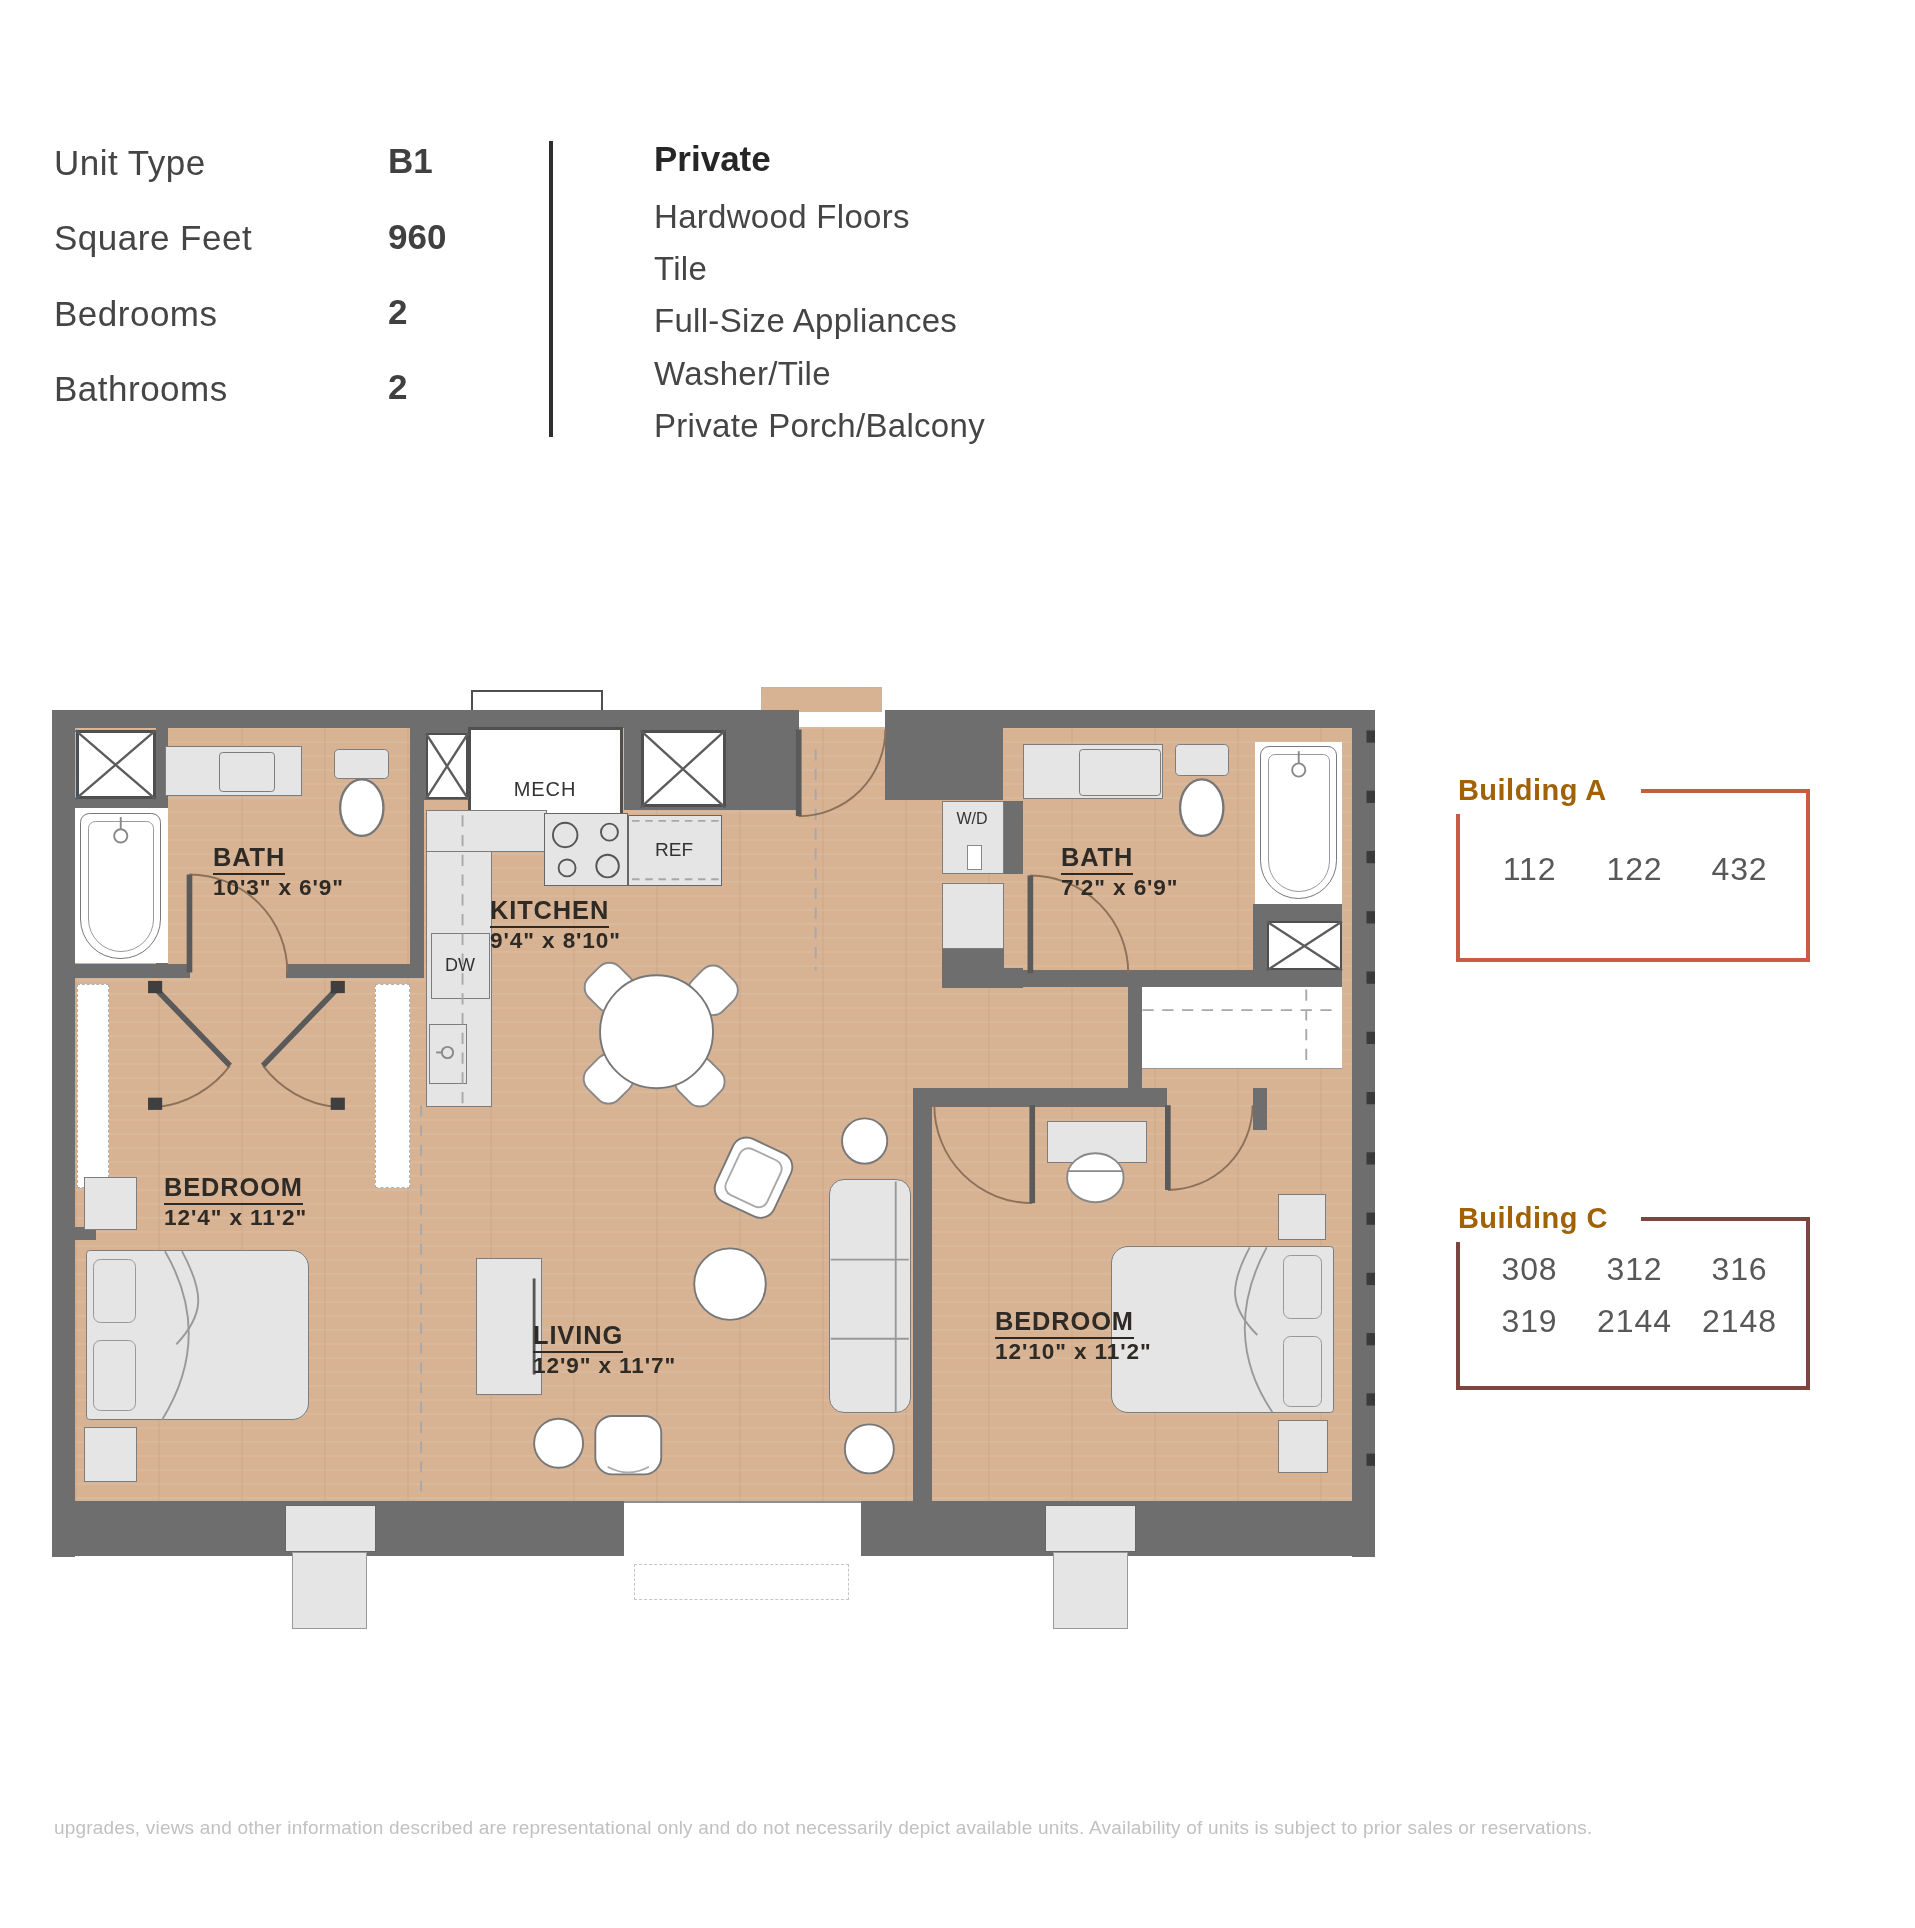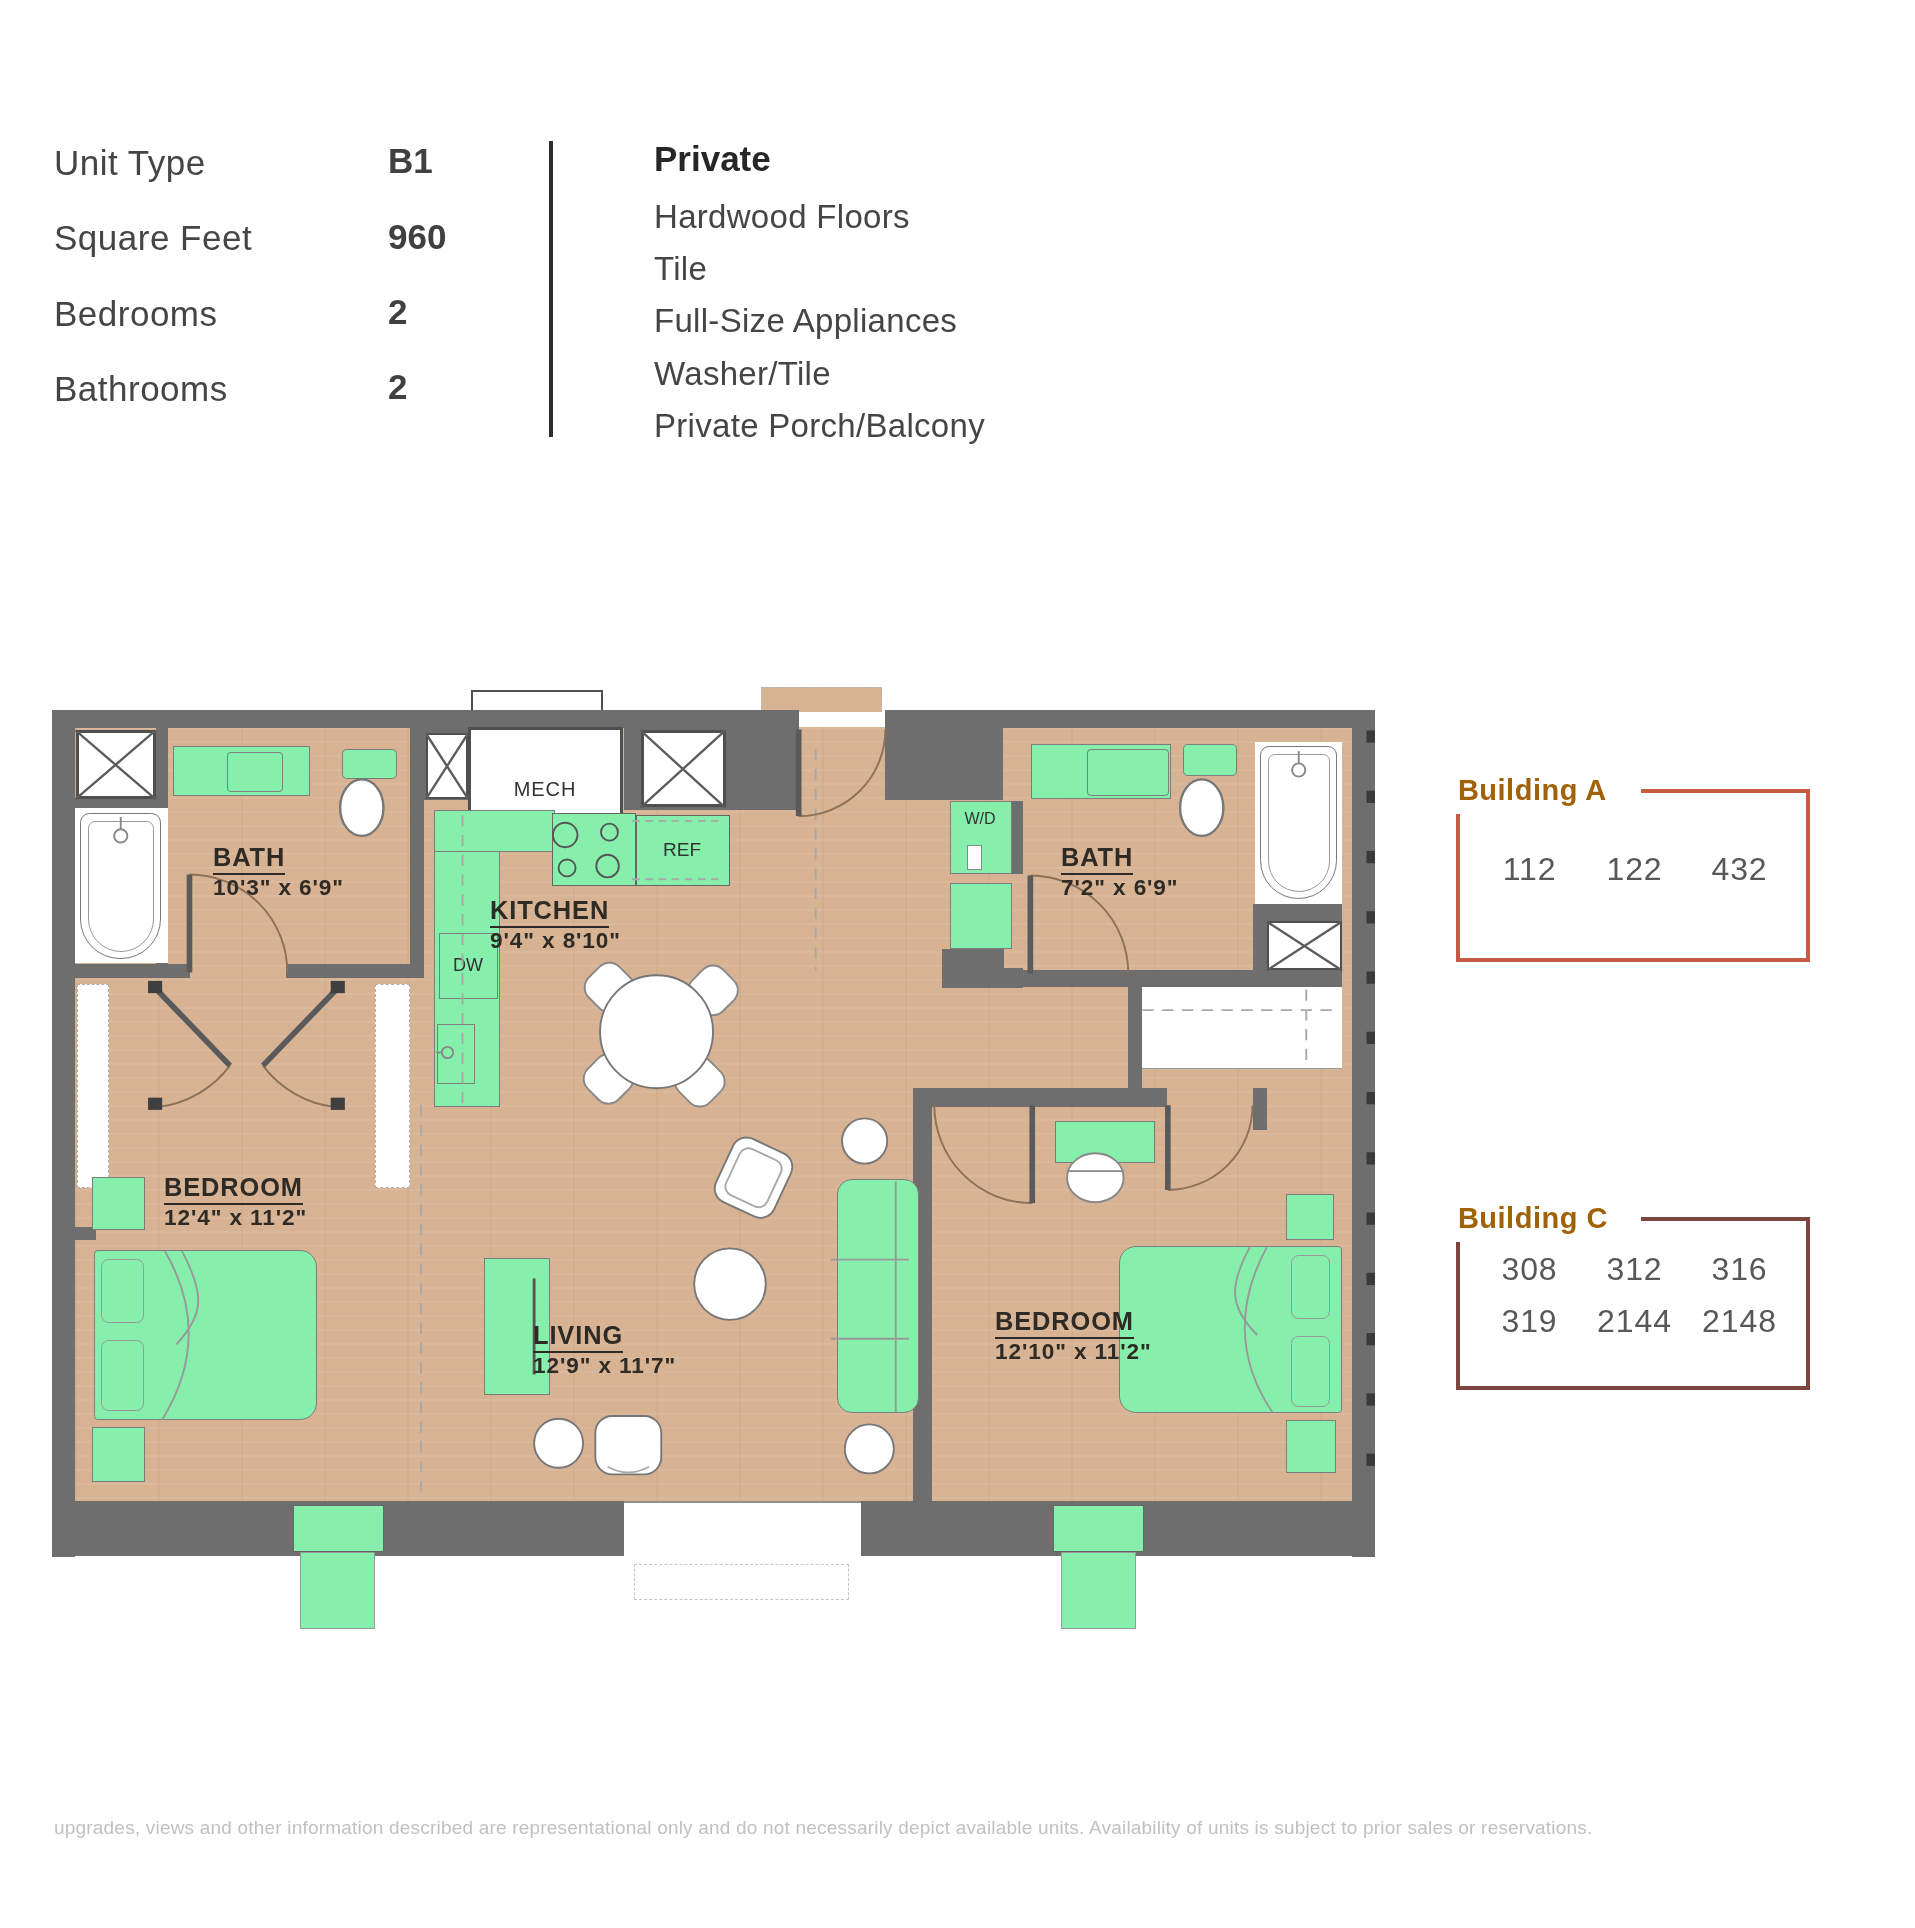--- a/index.html
+++ b/index.html
@@ -11,21 +11,21 @@
   .ival{position:absolute;left:388px;font-size:35px;font-weight:700;color:#404040;}
   .vdivider{position:absolute;left:549px;top:141px;width:3.8px;height:296px;background:#2e2e2e;}
   .feat-title{position:absolute;left:654px;top:139px;font-size:35px;font-weight:700;color:#262626;}
   .feat-item{position:absolute;left:654px;font-size:33px;font-weight:300;color:#454545;letter-spacing:0.3px;}
   
   .plan{position:absolute;left:52px;top:702px;width:1323px;height:942px;}
   .floor{position:absolute;left:22.6px;top:25.4px;width:1278px;height:774px;background:#d7b394;
      background-image:repeating-linear-gradient(180deg, rgba(255,255,255,.07) 0 1.9px, rgba(0,0,0,0) 1.9px 14px),
                       repeating-linear-gradient(90deg, rgba(140,95,55,.07) 0 1.9px, rgba(0,0,0,0) 1.9px 83px);}
   .w{position:absolute;background:#6e6e6e;box-sizing:border-box;}
-  .wh{position:absolute;background:#86efac;border:1.9px solid #7d7d7d;box-sizing:border-box;margin-left:8px;}
+  .wh{position:absolute;background:#e5e5e5;border:1.9px solid #7d7d7d;box-sizing:border-box;}
   .whp{position:absolute;background:#fff;box-sizing:border-box;}
   .xb{position:absolute;background:#fff;border:3.8px solid #4f4f4f;box-sizing:border-box;}
   .svgov{position:absolute;left:0;top:0;pointer-events:none;}
   .rlab{position:absolute;width:226px;text-align:left;font-weight:700;color:#2e2a25;letter-spacing:0.9px;}
   .rname{font-size:25.4px;}
   .rname span{border-bottom:2.8px solid #2e2a25;padding-bottom:1.9px;}
   .rdims{font-size:22.6px;}
   .flab{position:absolute;color:#333;font-weight:400;text-align:center;}
   
   .bldg{position:absolute;left:1456px;width:356px;height:193px;}

